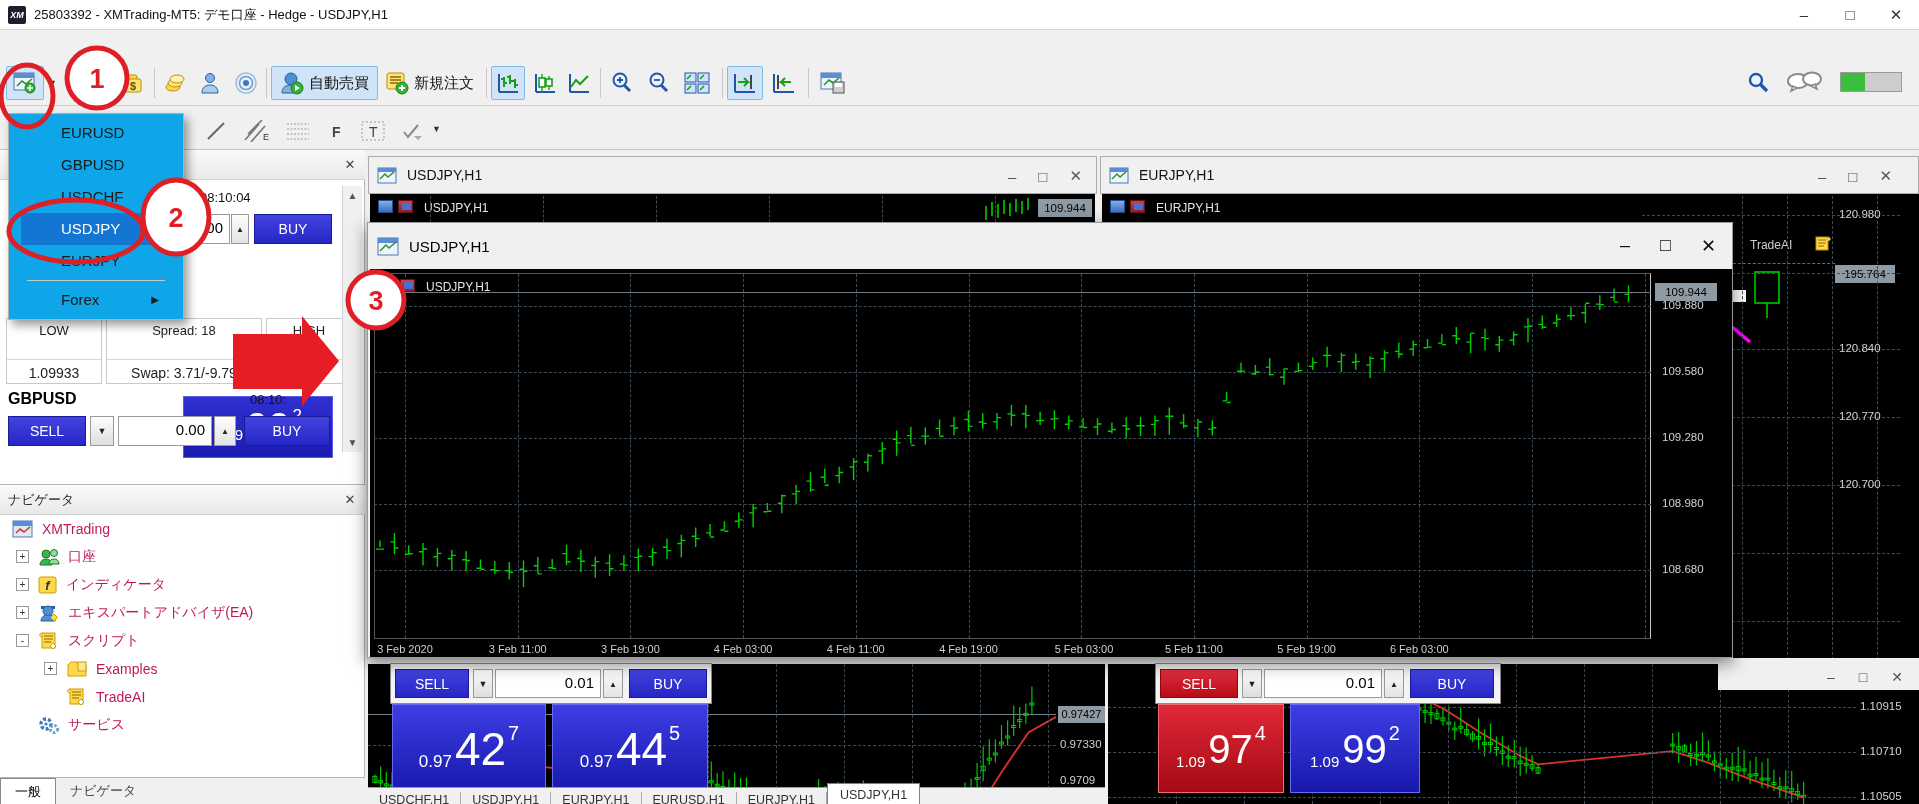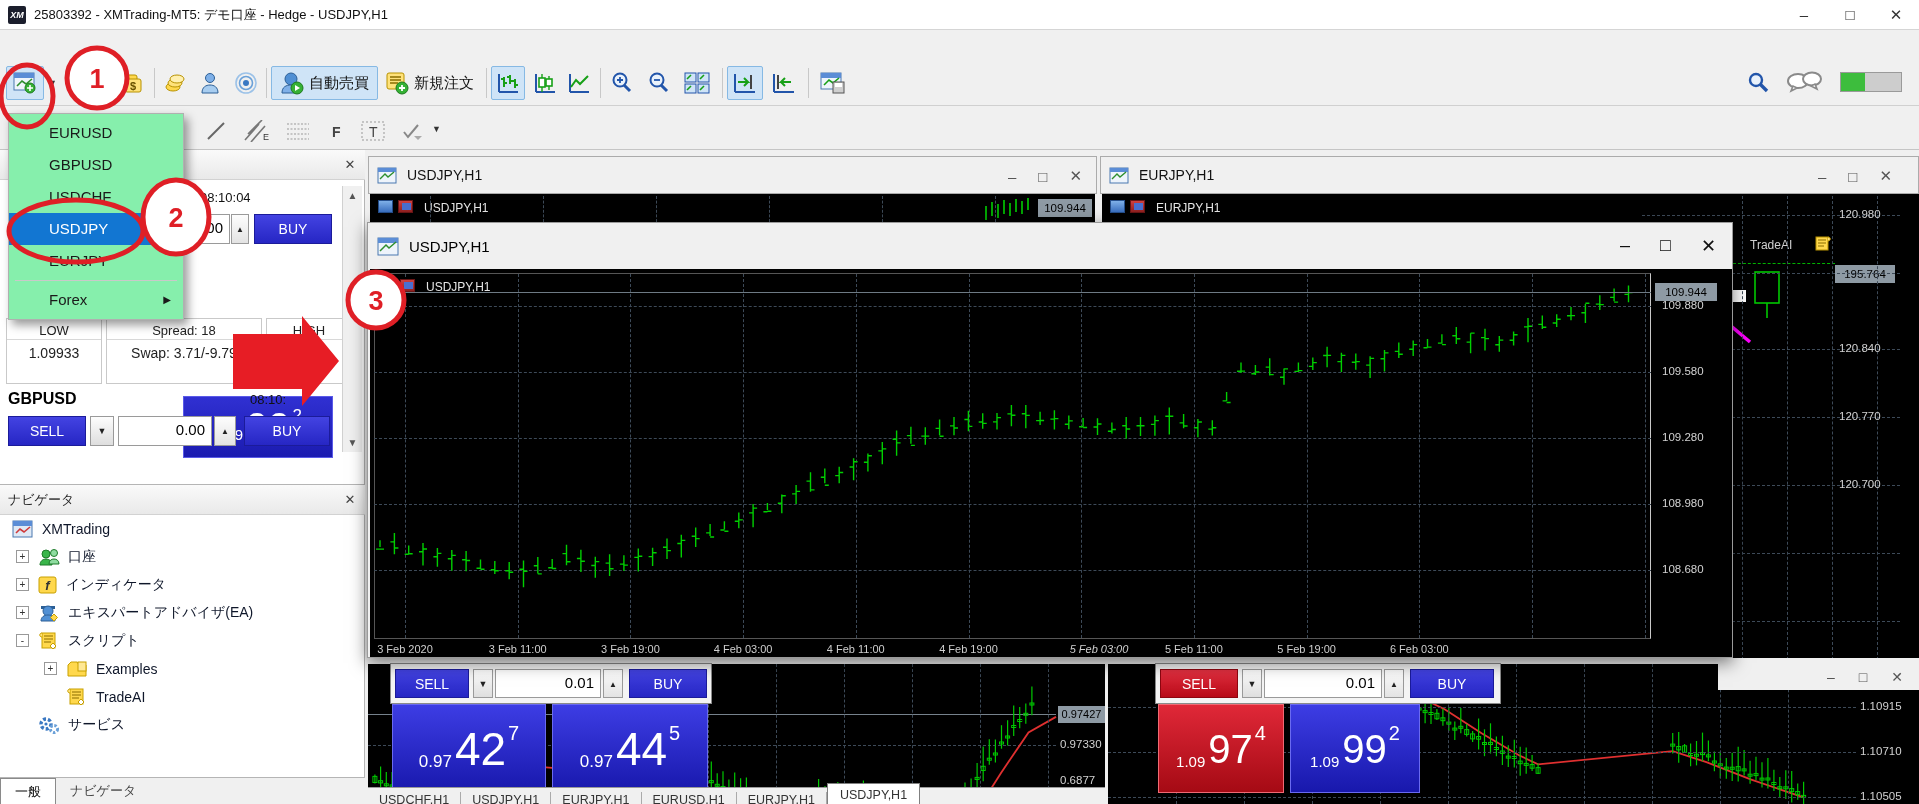--- a/index.html
+++ b/index.html
@@ -26,32 +26,32 @@
 .phead{position:absolute;left:0;width:365px;height:30px;background:linear-gradient(#fafafa,#e9e9e9);border-bottom:1px solid #d2d2d2;font-size:13px;color:#222;line-height:30px;padding-left:8px}
 .phx{position:absolute;right:6px;top:0;width:18px;text-align:center;font-size:13px;color:#444}
 .mwtime{position:absolute;font-size:13px;color:#111;text-align:left}
 .spin{position:absolute;background:linear-gradient(#fdfdfd,#e3e3e3);border:1px solid #9a9a9a;font-size:8px;color:#222;text-align:center}
 .lot{position:absolute;background:#fff;border:1px solid #9a9a9a;font-size:15px;color:#000;text-align:right;padding:4px 6px 0 0}
 .bbtn{position:absolute;background:linear-gradient(#4343e2,#2626c4);border:1px solid #1b1b9a;color:#fff;font-size:14px;display:flex;align-items:center;justify-content:center}
 .rbtn{position:absolute;background:linear-gradient(#e23040,#b80a18);border:1px solid #8e0610;color:#fff;font-size:14px;display:flex;align-items:center;justify-content:center}
 .gbtn{position:absolute;background:linear-gradient(#fdfdfd,#dedede);border:1px solid #9a9a9a;color:#222;font-size:9px;display:flex;align-items:center;justify-content:center}
 #mw-bigprice{position:absolute;left:183px;top:246px;width:150px;height:62px;background:linear-gradient(#3030d2,#1b1bb0);border:1px solid #5a5ae8;color:#fff;display:flex;align-items:center;justify-content:center}
 .cell{position:absolute;border:1px solid #c9c9c9;background:#fff;text-align:center;font-size:13px;color:#222}
-.cell .top{border-bottom:1px solid #d8d8d8;padding:4px 0 1px}
+.cell .top{border-bottom:1px solid #d8d8d8;padding:4px 0 21px}
 .cell .bot{padding:5px 0;font-size:14px}
 #mwtabs{position:absolute;left:0;top:452px;width:365px;height:32px;background:#f0f0f0;border-top:1px solid #c9c9c9}
 .mwtab{float:left;margin-top:7px;height:18px;line-height:18px;font-size:13px;color:#555;padding:0 11px;border-right:1px solid #b8b8b8}
 .mwtab.active{margin-top:2px;height:30px;line-height:27px;background:#fff;border:1px solid #8a8a8a;border-bottom:none;color:#000;font-size:14px}
 #nav{position:absolute;left:0;top:484px;width:365px;height:320px;background:#fff;border-right:1px solid #b5b5b5;border-top:1px solid #b5b5b5}
-.trow{position:absolute;left:0;width:340px;height:28px;display:flex;align-items:center;font-size:14px;color:#0f172a}
+.trow{position:absolute;left:0;width:340px;height:28px;display:flex;align-items:center;font-size:14px;color:#be185d}
 .texp{position:absolute;width:13px;height:13px;border:1px solid #999;background:#fff;font-size:10px;line-height:11px;text-align:center;color:#333}
 #navtabs{position:absolute;left:0;top:292px;width:365px;height:28px;border-top:1px solid #b5b5b5;background:#f0f0f0}
 .ntab{float:left;font-size:13px;color:#444;padding:0 14px;height:27px;line-height:26px}
 .ntab.active{background:#fff;border:1px solid #8a8a8a;border-bottom:none;color:#000}
-#sdrop{position:absolute;left:8px;top:113px;width:176px;background:#86efac;border:1px solid #b0b0b0;box-shadow:4px 5px 9px rgba(0,0,0,.4);z-index:80;padding:3px 0}
+#sdrop{position:absolute;left:8px;top:113px;width:176px;background:#0ea5e9;border:1px solid #b0b0b0;box-shadow:4px 5px 9px rgba(0,0,0,.4);z-index:80;padding:3px 12px}
 .ditem{height:32px;line-height:32px;padding-left:40px;font-size:15px;color:#1a1a1a}
 .ditem.sel{background:#1276d2;color:#fff}
 .dsep{height:1px;background:#c9c9c9;margin:3px 6px}
 .wtitle{position:absolute;height:38px;background:#f0f0f0;border:1px solid #ababab;display:flex;align-items:center;z-index:11}
 .wtitle .tt{font-size:14px;color:#111;margin-left:8px}
 .wbtns{position:absolute;right:14px;top:0;height:38px;display:flex;align-items:center;gap:22px;font-size:15px;color:#555}
 .striplab{position:absolute;font-size:12px;color:#e6e6e6}
 .sicon1{position:absolute;width:15px;height:13px;background:linear-gradient(#7fb0e8,#3a6fc0);border:1px solid #244e8c}
 .sicon2{position:absolute;width:15px;height:13px;background:linear-gradient(#d04040,#902020);border:1px solid #6a1515}
 .sicon2:after{content:"";position:absolute;left:3px;top:2px;width:9px;height:7px;background:#4a6fd0}
@@ -596,21 +596,21 @@
         <rect x="643.7" y="61.5" width="4" height="2.0" fill="none" stroke="#00c800"></rect>
         <line x1="651.7" y1="42.9" x2="651.7" y2="64.2" stroke="#00c800" stroke-width="1.2"></line>
         <rect x="649.7" y="55.5" width="4" height="2.0" fill="none" stroke="#00c800"></rect>
         <line x1="657.8" y1="39.6" x2="657.8" y2="59.8" stroke="#00c800" stroke-width="1.2"></line>
         <rect x="655.8" y="49.3" width="4" height="2.0" fill="none" stroke="#00c800"></rect>
         <line x1="663.9" y1="22.4" x2="663.9" y2="51.3" stroke="#00c800" stroke-width="1.2"></line>
         <rect x="661.9" y="39.0" width="4" height="2.0" fill="none" stroke="#00c800"></rect>
       </svg>
     <div class="bidbox" style="left:690px;top:42px;width:47px;height:17px;line-height:17px;font-size:11px">0.97427</div>
     <div class="ytick" style="left:692px;top:74px">0.97330</div>
-    <div class="ytick" style="left:692px;top:110px">0.6877</div>
+    <div class="ytick" style="left:692px;top:110px">0.9709</div>
   <div class="gl-v" style="left: 68px; top: 0px; height: 140px;"></div>
       <div class="gl-v" style="left: 136px; top: 0px; height: 140px;"></div>
       <div class="gl-v" style="left: 204px; top: 0px; height: 140px;"></div>
       <div class="gl-v" style="left: 272px; top: 0px; height: 140px;"></div>
       <div class="gl-v" style="left: 340px; top: 0px; height: 140px;"></div>
       <div class="gl-v" style="left: 408px; top: 0px; height: 140px;"></div>
       <div class="gl-v" style="left: 476px; top: 0px; height: 140px;"></div>
       <div class="gl-v" style="left: 544px; top: 0px; height: 140px;"></div>
       <div class="gl-v" style="left: 612px; top: 0px; height: 140px;"></div>
       <div class="gl-v" style="left: 680px; top: 0px; height: 140px;"></div>
@@ -821,21 +821,21 @@
       <div class="striplab" style="left:56px;top:11px">USDJPY,H1</div>
       <div class="bidbox" style="left:1285px;top:14px;width:62px;height:18px">109.944</div>
       <div id="flscale"></div>
         <div id="fltimes">
           <div class="xtick" style="left: -15px;">3 Feb 2020</div>
           <div class="xtick" style="left: 97.7px;">3 Feb 11:00</div>
           <div class="xtick" style="left: 210.4px;">3 Feb 19:00</div>
           <div class="xtick" style="left: 323.1px;">4 Feb 03:00</div>
           <div class="xtick" style="left: 435.8px;">4 Feb 11:00</div>
           <div class="xtick" style="left: 548.5px;">4 Feb 19:00</div>
-          <div class="xtick" style="left: 679px; font-style: italic;">5 Feb 03:00</div>
+          <div class="xtick" style="left: 664px;">5 Feb 03:00</div>
           <div class="xtick" style="left: 773.9px;">5 Feb 11:00</div>
           <div class="xtick" style="left: 886.6px;">5 Feb 19:00</div>
           <div class="xtick" style="left: 999.3px;">6 Feb 03:00</div>
         </div>
     </div>
   </div>
 
   <div id="sdrop">
       <div class="ditem">EURUSD</div>
       <div class="ditem">GBPUSD</div>

